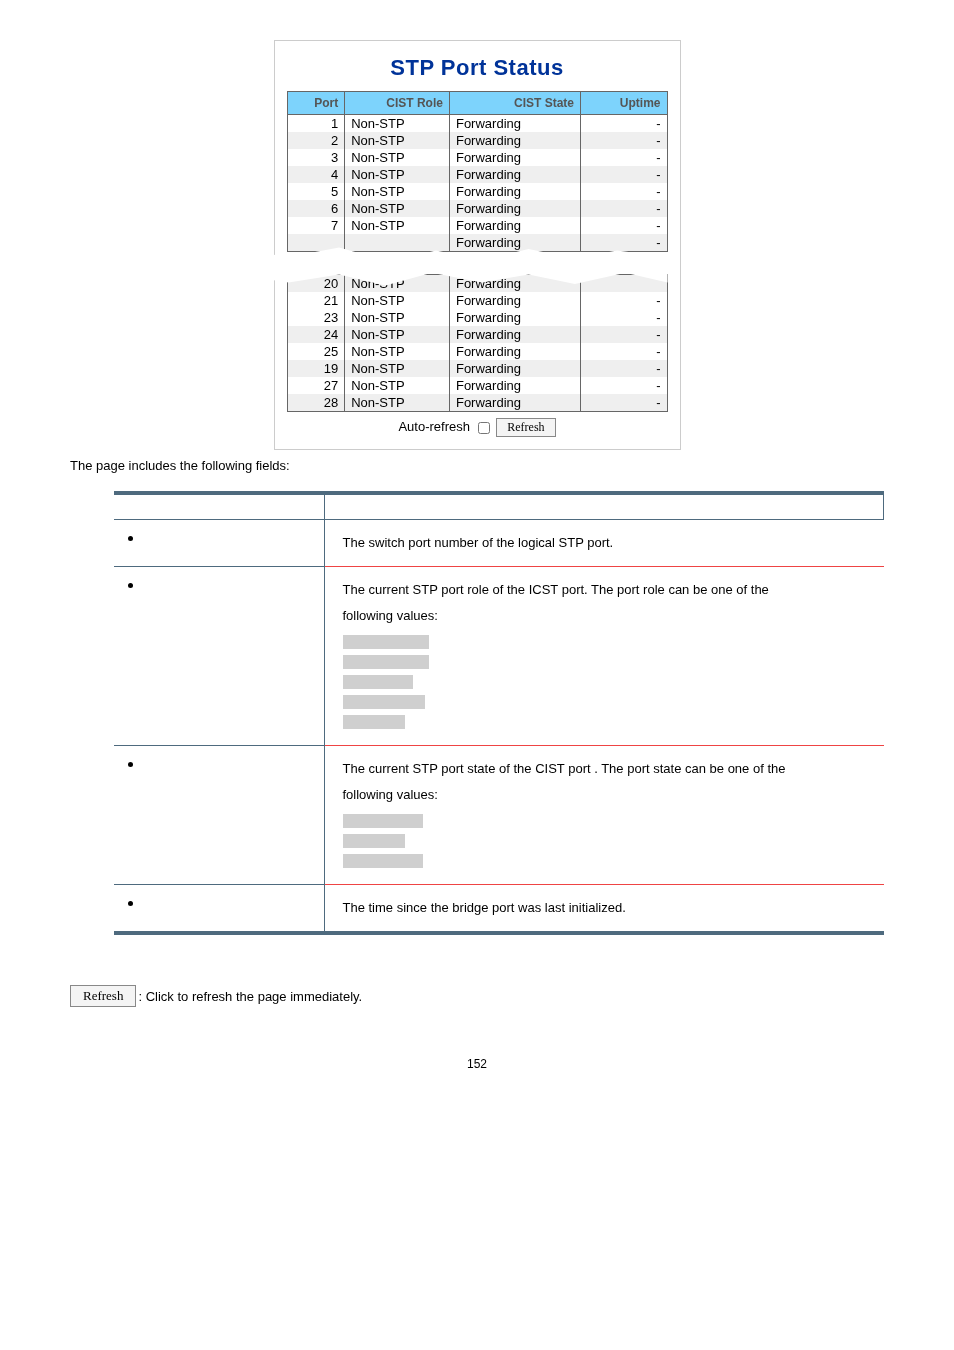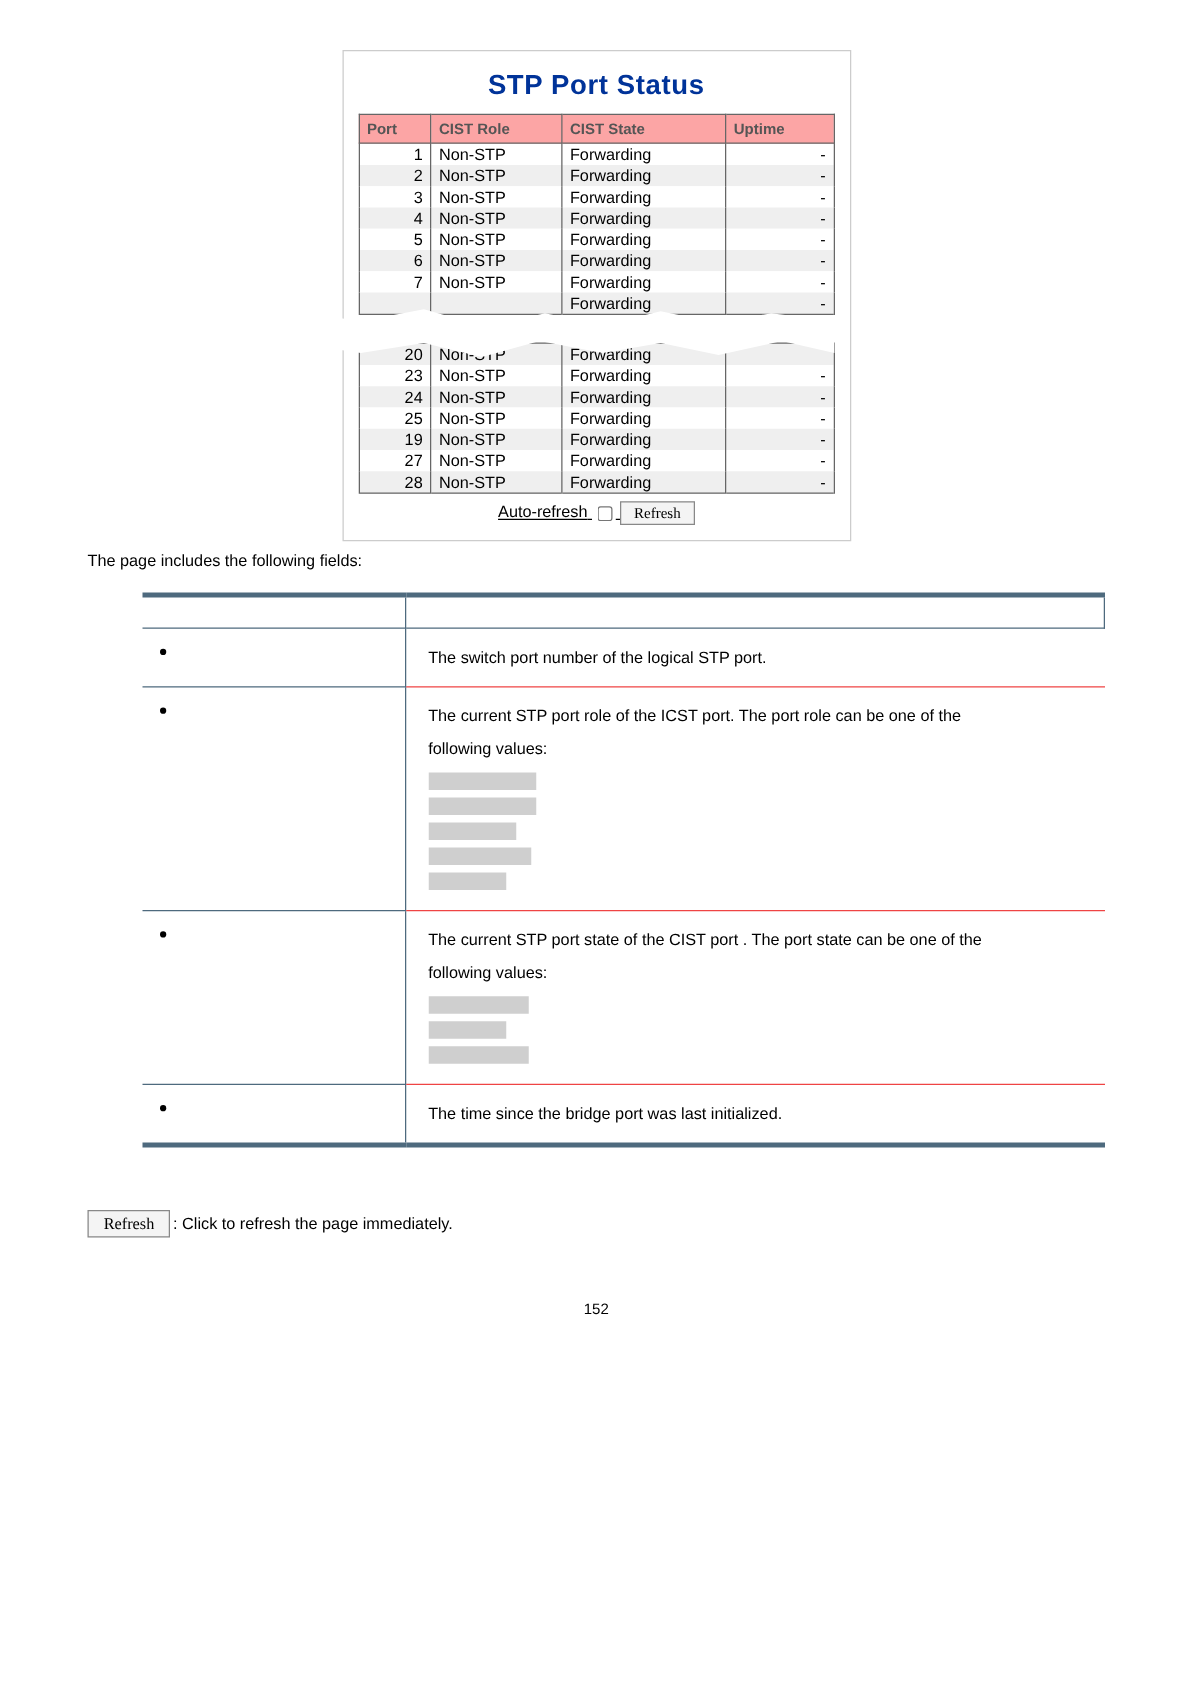--- a/index.html
+++ b/index.html
@@ -30,27 +30,27 @@
     margin: 4px 0 10px 0;
     letter-spacing: 0.5px;
   }
   .stp-table {
     border-collapse: collapse;
     width: 100%;
     border: 1px solid #666;
     position: relative;
   }
   .stp-table th {
-    background: #fca5a5;
+    background: #7dd3fc;
     color: #555;
     font-weight: bold;
     font-size: 12px;
     padding: 4px 6px;
     border: 1px solid #666;
-    text-align: left;
+    text-align: right;
   }
   .stp-table td {
     font-size: 13px;
     padding: 0 6px;
     line-height: 17px;
     border-left: 1px solid #666;
     border-right: 1px solid #666;
     text-align: left;
     font-family: Arial, sans-serif;
   }
@@ -75,21 +75,20 @@
   .tear-top {
     clip-path: polygon(0 30%, 10% 50%, 22% 20%, 34% 65%, 45% 30%, 56% 60%, 67% 25%, 78% 55%, 88% 30%, 100% 50%, 100% 100%, 0 100%);
   }
   .tear-bottom {
     clip-path: polygon(0 0, 100% 0, 100% 70%, 90% 40%, 78% 75%, 67% 45%, 56% 70%, 44% 40%, 33% 80%, 22% 45%, 10% 70%, 0 50%);
   }
   .refresh-row {
     text-align: center;
     padding: 6px 0 2px 0;
     font-size: 13px;
-    text-decoration: underline;
   }
   .btn-refresh-inline {
     border: 1px solid #888;
     background: #f4f4f4;
     font-family: Georgia, serif;
     font-size: 12px;
     padding: 1px 10px;
     vertical-align: middle;
     cursor: pointer;
   }
@@ -271,20 +270,26 @@
     <div class="tear-wrap">
       <table class="stp-table">
         <tbody id="bottom-rows">
             <tr class="even">
     <td class="port-num">20</td>
     <td class="cist-role">Non-STP</td>
     <td class="cist-state">Forwarding</td>
     <td class="uptime"></td>
   </tr>
             <tr class="odd">
+    <td class="port-num">21</td>
+    <td class="cist-role">Non-STP</td>
+    <td class="cist-state">Forwarding</td>
+    <td class="uptime">-</td>
+  </tr>
+            <tr class="odd">
     <td class="port-num">23</td>
     <td class="cist-role">Non-STP</td>
     <td class="cist-state">Forwarding</td>
     <td class="uptime">-</td>
   </tr>
             <tr class="even">
     <td class="port-num">24</td>
     <td class="cist-role">Non-STP</td>
     <td class="cist-state">Forwarding</td>
     <td class="uptime">-</td>

